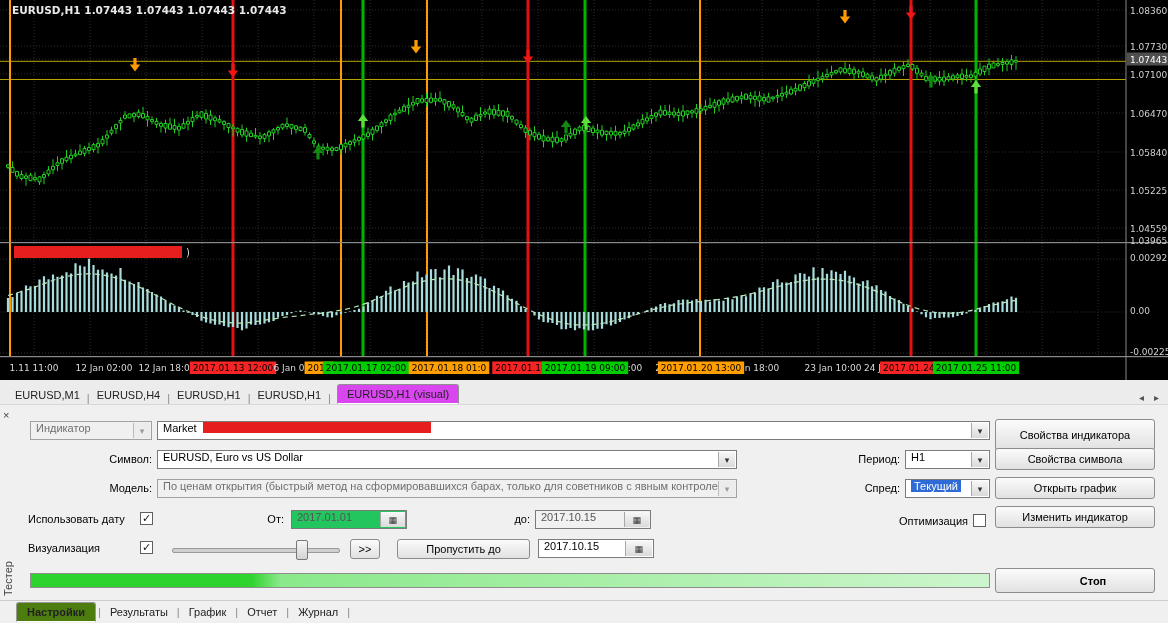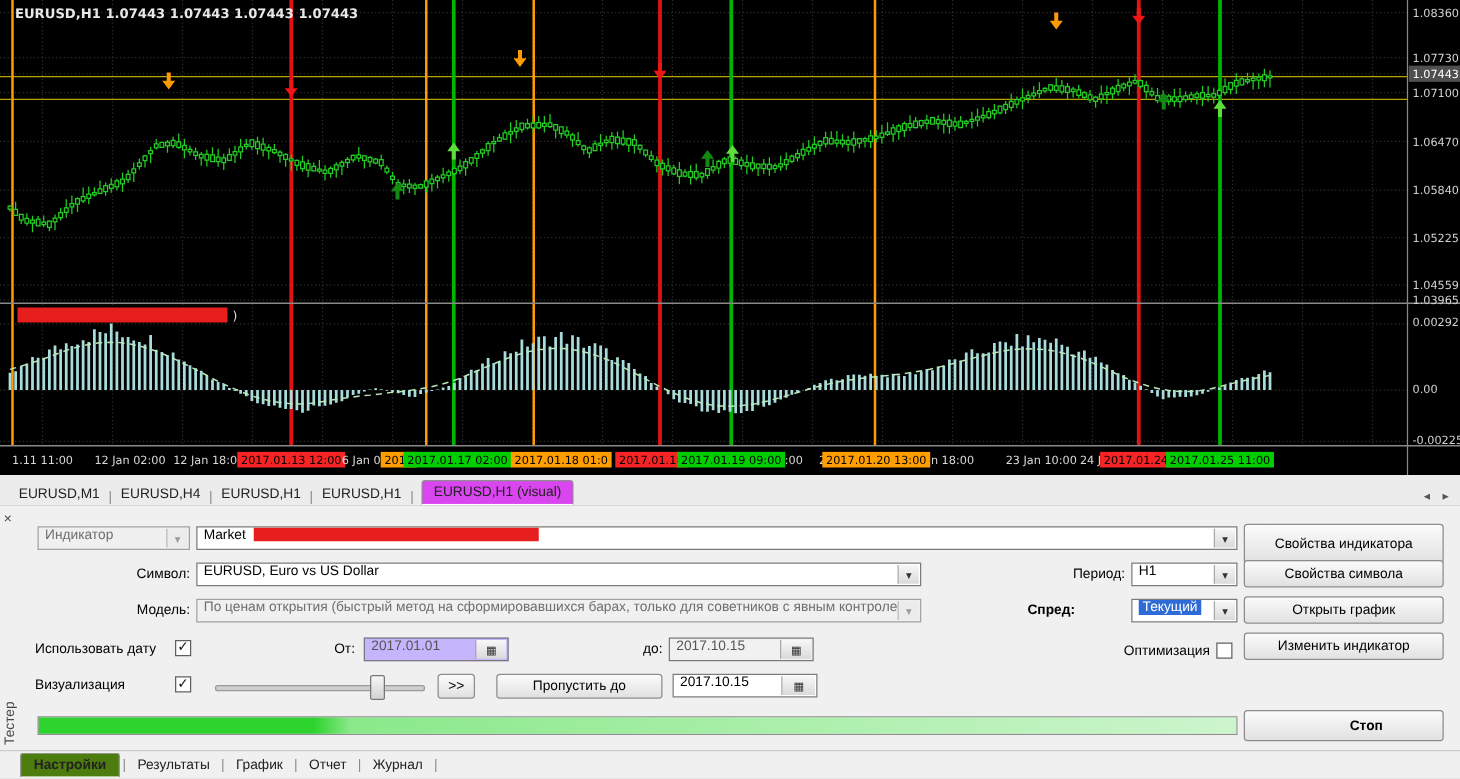--- a/index.html
+++ b/index.html
@@ -216,31 +216,31 @@
       <span>H1</span>
       <span class="arrow">▾</span>
     </div>
     <div class="btn" style="left:995px;top:43px;width:160px;height:22px;">Свойства символа</div>
 
     <div class="lbl" style="left:60px;top:77px;width:92px;">Модель:</div>
     <div class="combo disabled" style="left:157px;top:74px;width:580px;">
       <span>По ценам открытия (быстрый метод на сформировавшихся барах, только для советников с явным контроле</span>
       <span class="arrow">▾</span>
     </div>
-    <div class="lbl" style="left:798px;top:77px;width:62px;font-weight:bold;">Спред:</div>
+    <div class="lbl" style="left:838px;top:77px;width:62px;">Спред:</div>
     <div class="combo" style="left:905px;top:74px;width:85px;">
       <span class="sel-hl">Текущий</span>
       <span class="arrow">▾</span>
     </div>
     <div class="btn" style="left:995px;top:72px;width:160px;height:22px;">Открыть график</div>
 
     <div class="lbl" style="left:28px;top:108px;width:106px;text-align:left;">Использовать дату</div>
     <span class="chk" style="left:140px;top:107px;">✓</span>
     <div class="lbl" style="left:246px;top:108px;width:38px;">От:</div>
-    <div class="combo" style="left:291px;top:105px;width:116px;background:#c4b5fd;color:#555;">
+    <div class="combo" style="left:291px;top:105px;width:116px;background:#22c55e;color:#555;">
       <span>2017.01.01</span>
       <span class="arrow" style="width:24px;">▦</span>
     </div>
     <div class="lbl" style="left:492px;top:108px;width:38px;">до:</div>
     <div class="combo" style="left:535px;top:105px;width:116px;background:#f1f1f1;color:#555;">
       <span>2017.10.15</span>
       <span class="arrow" style="width:24px;">▦</span>
     </div>
     <div class="lbl" style="left:884px;top:110px;width:84px;">Оптимизация</div>
     <span class="chk" style="left:973px;top:109px;"></span>

